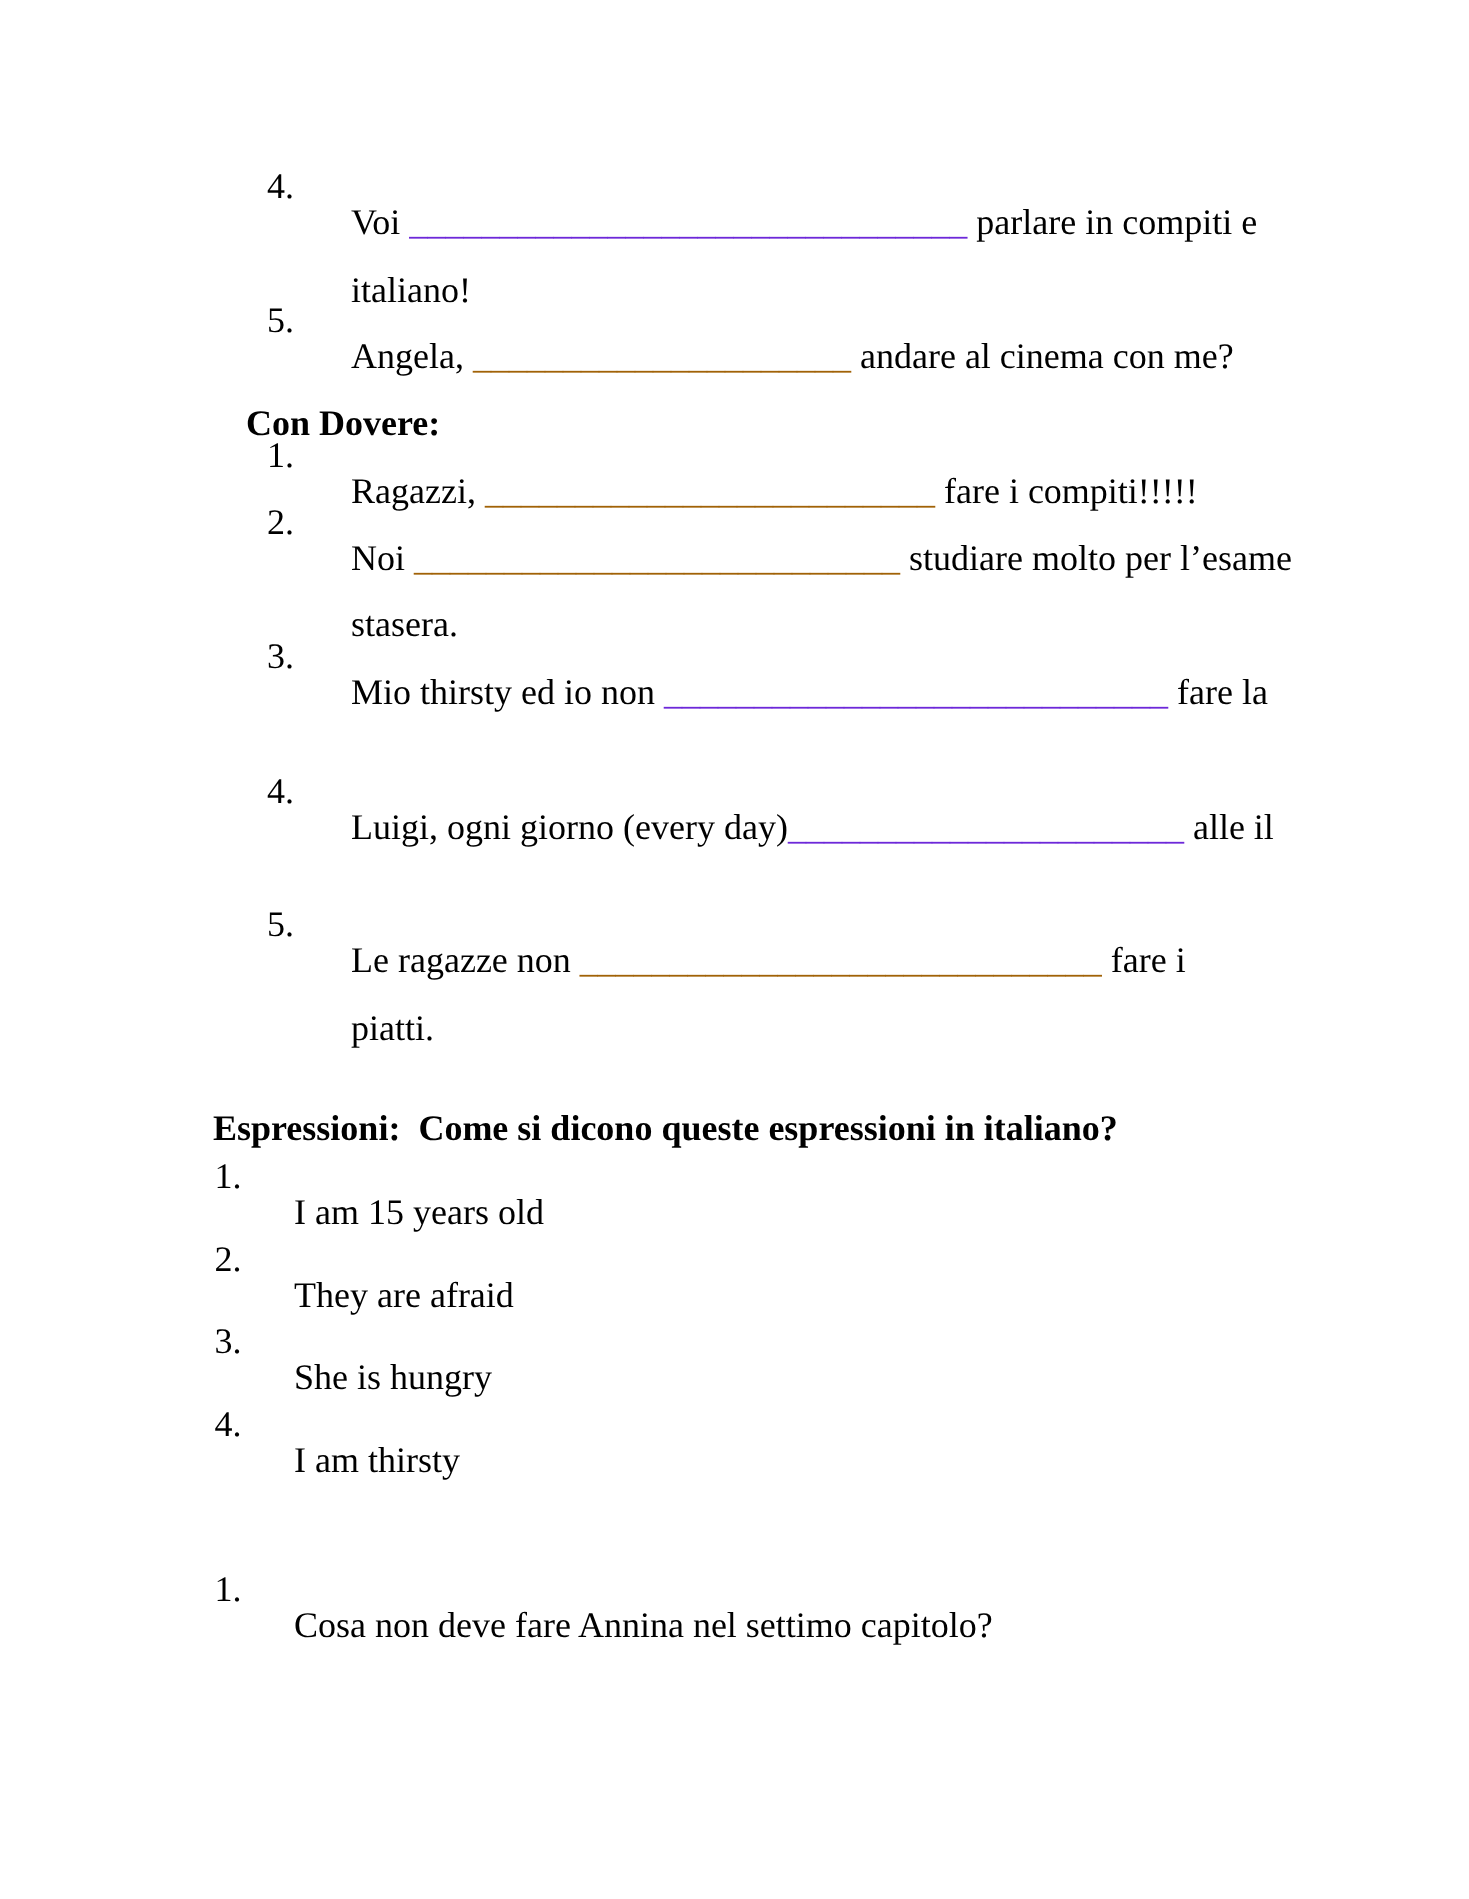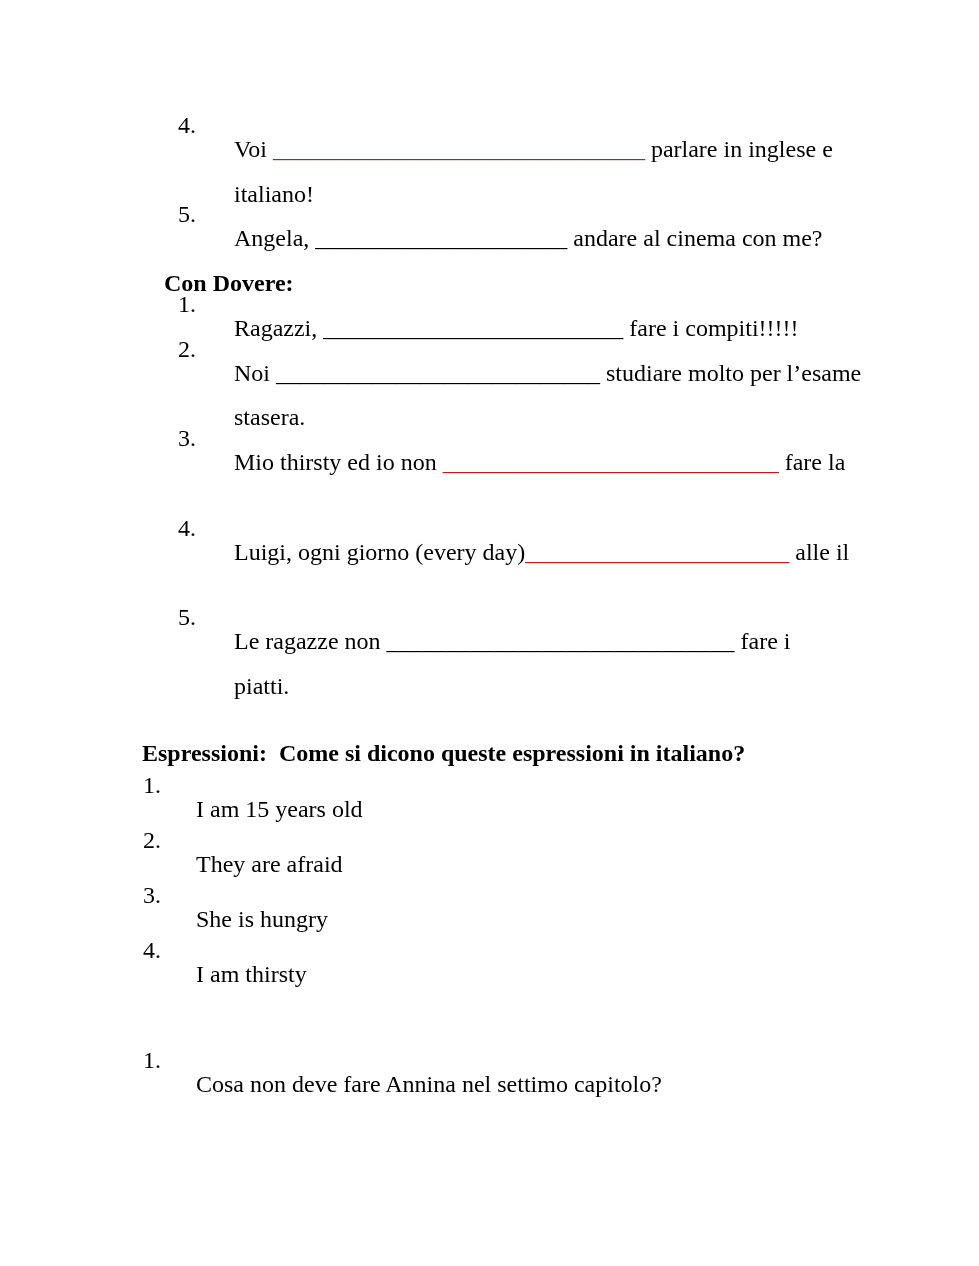--- a/index.html
+++ b/index.html
@@ -31,30 +31,30 @@
   .list2 { left: 172px; }
   .list2 .marker { left: -29px; }
   .heading {
     left: 118px;
     font-weight: bold;
   }
   .heading-indent {
     left: 140px;
     font-weight: bold;
   }
-  .blank { color: #000000; }
-  .blank.gray { color: #b91c1c; }
+  .blank { color: #a16207; }
+  .blank.gray { color: #6d28d9; }
 </style>
 </head>
 <body>
 
 <div id="page">
 
   <div class="line" style="top:113px">
-    <span class="marker">4.</span><span>Voi </span><span class="blank gray">_______________________________</span><span> parlare in inglese e</span>
+    <span class="marker">4.</span><span>Voi </span><span class="blank gray">_______________________________</span><span> parlare in compiti e</span>
   </div>
 
   <div class="line" style="top:158px">
     <span>italiano!</span>
   </div>
 
   <div class="line" style="top:202px">
     <span class="marker">5.</span><span>Angela, </span><span class="blank">_____________________</span><span> andare al cinema con me?</span>
   </div>
 

